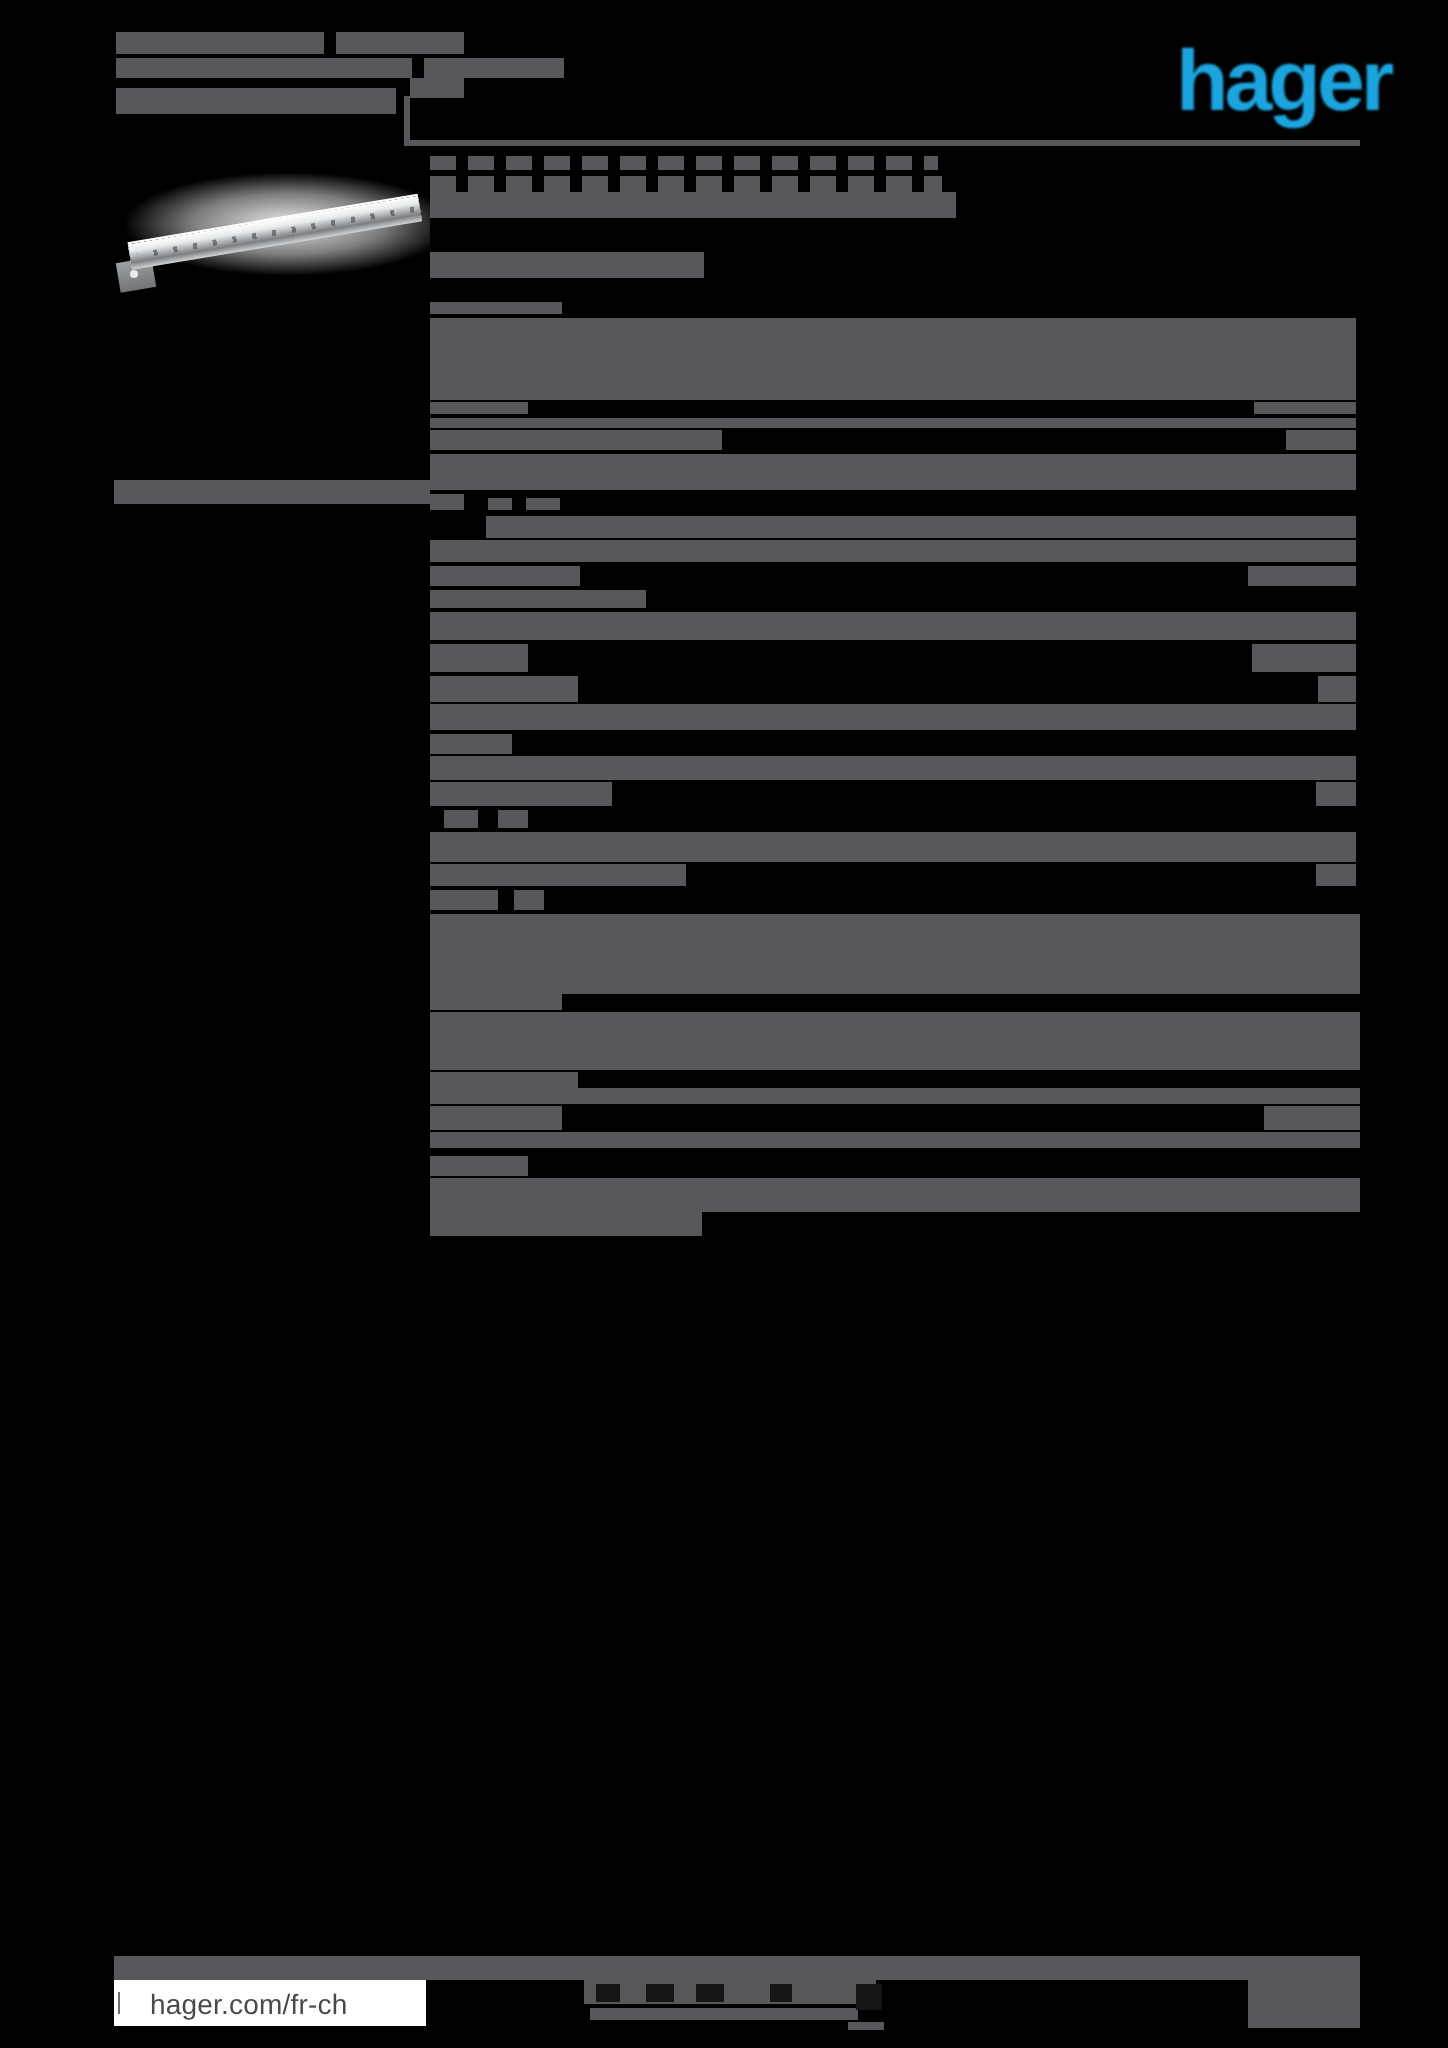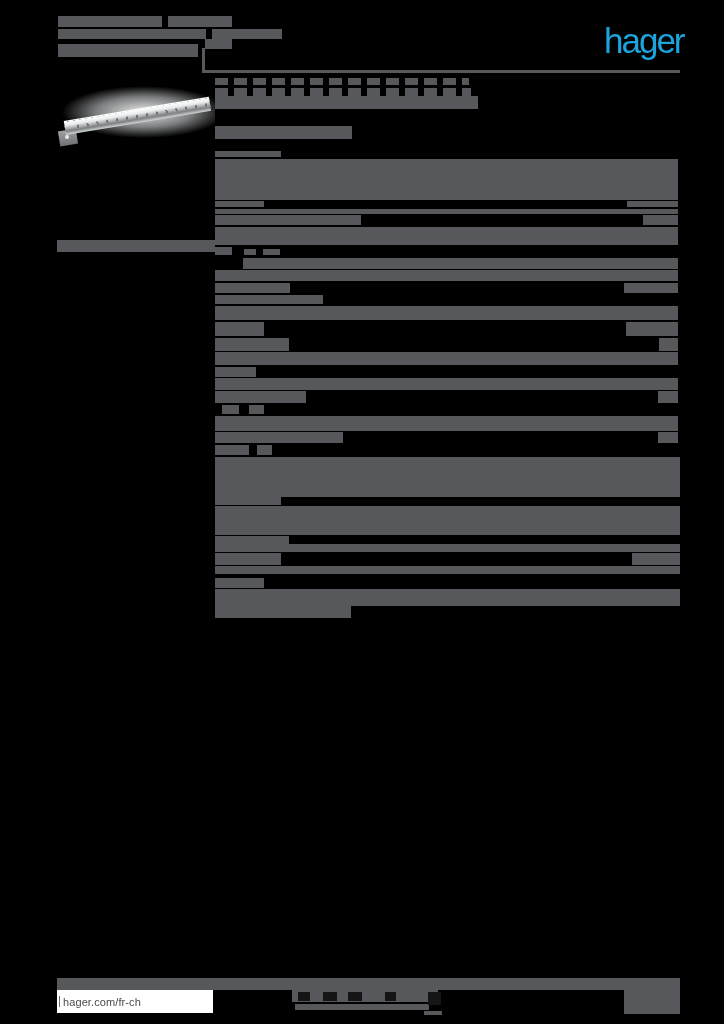--- a/index.html
+++ b/index.html
@@ -4,42 +4,42 @@
 <style>
   html,body{margin:0;padding:0;background:#000;}
   .page{position:relative;width:724px;height:1024px;background:#000;overflow:hidden;
         font-family:"Liberation Sans",sans-serif;}
   .bar{position:absolute;}
   .bar.v-bar{background:var(--gray);}
   .bar.v-rule{background:var(--gray);}
   .bar.v-dash{background:repeating-linear-gradient(90deg,var(--gray) 0 13px,transparent 13px 19px);}
   .bar.v-dark{background:var(--dark);}
   
-  .logo{position:absolute;left:604px;top:24px;width:106px;height:36px;
-        color:var(--logo);font-size:35px;font-weight:400;letter-spacing:-2px;
+  .logo{position:absolute;left:588px;top:24px;width:106px;height:36px;
+        color:var(--logo);font-size:43px;font-weight:700;letter-spacing:-2px;
         line-height:34px;filter:blur(.5px);}
   
   .photo{position:absolute;left:57px;top:86px;width:158px;height:62px;}
   .photo .glow{position:absolute;inset:0;
         background:radial-gradient(ellipse 72% 58% at 55% 42%,rgba(255,255,255,.92) 0%,rgba(225,228,230,.55) 42%,rgba(0,0,0,0) 72%);}
   .photo .rail{position:absolute;left:8px;top:36px;width:147px;height:13px;
         transform:rotate(-9.5deg);transform-origin:0 50%;
         background:linear-gradient(180deg,#fdfdfd 0%,#e9ebec 28%,#a6aaad 55%,#7b7f82 72%,#d2d4d5 100%);
         box-shadow:0 -1px 0 #ffffff;}
   .photo .rail-holes{position:absolute;left:4px;top:5px;right:3px;height:3px;
         background:repeating-linear-gradient(90deg,transparent 0 8px,rgba(88,92,95,.75) 8px 10px);}
   .photo .bracket{position:absolute;left:2px;top:44px;width:18px;height:15px;
         transform:rotate(-9.5deg);background:linear-gradient(180deg,#9da1a4,#707476);}
   .photo .screw{position:absolute;left:8px;top:49px;width:4px;height:4px;border-radius:50%;
         background:#e8eaea;}
   
   .webbox{position:absolute;left:57px;top:990px;width:156px;height:23px;background:#fff;
         display:flex;align-items:center;}
   .webbox .tick{width:1px;height:11px;background:#6d6d6d;margin:0 3px 0 2px;}
-  .webbox .url{font-size:11px;color:#4a4a4a;letter-spacing:.1px;}
+  .webbox .url{font-size:14px;color:#4a4a4a;letter-spacing:.1px;margin-left:12px;}
 </style>
 </head>
 <body>
 
 <div class="page">
 
   <div id="redaction-layer">
       <div class="bar v-bar" style="left: 58px; top: 16px; width: 104px; height: 11px;"></div>
       <div class="bar v-bar" style="left: 168px; top: 16px; width: 64px; height: 11px;"></div>
       <div class="bar v-bar" style="left: 58px; top: 29px; width: 148px; height: 10px;"></div>

